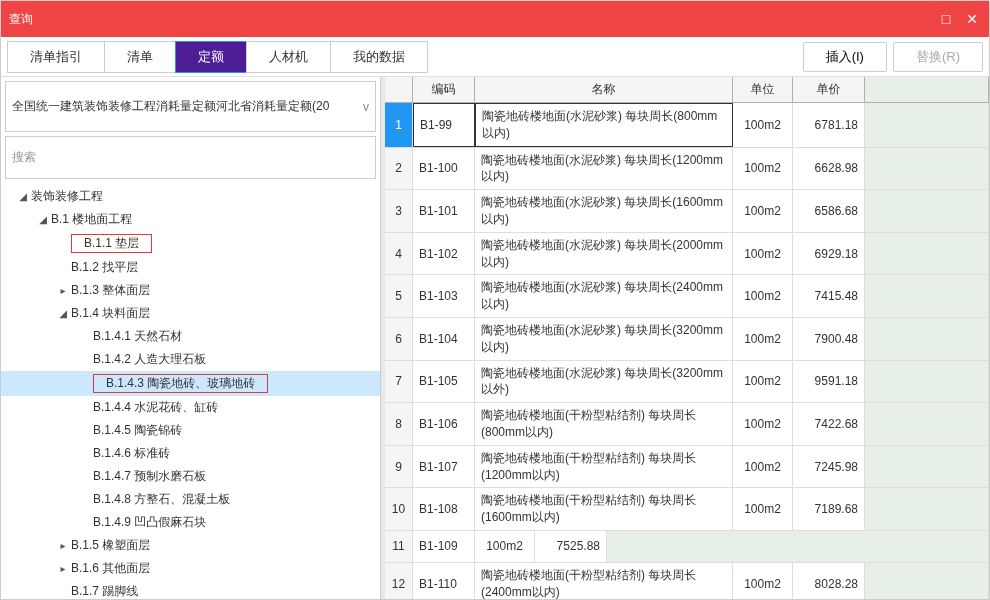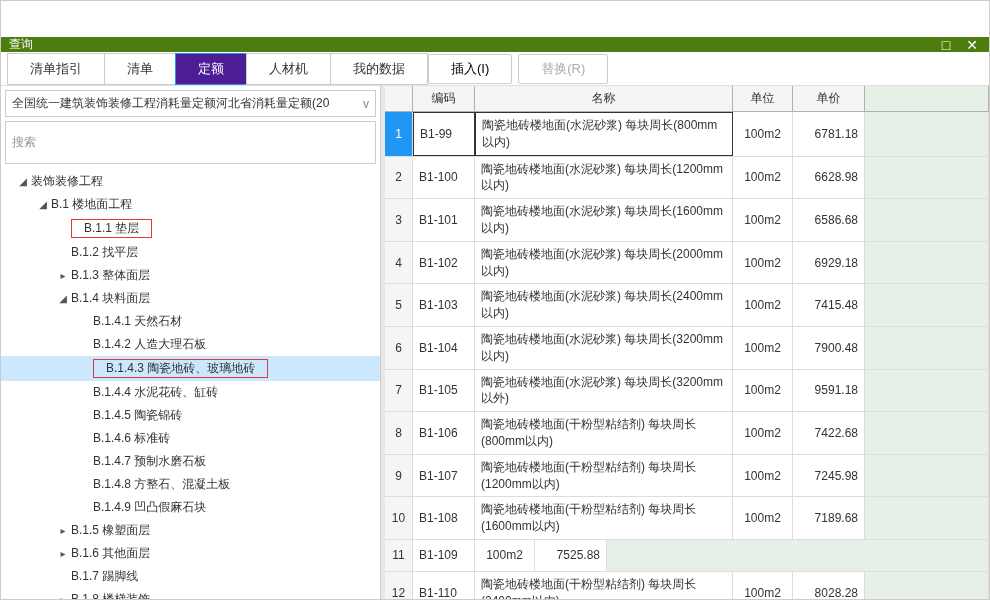--- a/index.html
+++ b/index.html
@@ -1,30 +1,30 @@
 <!DOCTYPE html>
 <html><head>
 <meta charset="utf-8">
 <style>
 * { box-sizing: border-box; margin: 0; padding: 0; }
 body { font-family: "Microsoft YaHei", sans-serif; font-size: 12px; color: #333; background: #fff; width: 990px; height: 600px; overflow: hidden; border: 1px solid #ccc; }
-.titlebar { background: #4d7c0f; color: #fff; height: 15px; display: flex; align-items: center; padding: 0 8px; justify-content: space-between; margin-top: 36px; }
+.titlebar { background: #ef4444; color: #fff; height: 36px; display: flex; align-items: center; padding: 0 8px; justify-content: space-between; }
 .titlebar-btns { display: flex; gap: 8px; }
 .titlebar-btn { width: 18px; height: 18px; display: flex; align-items: center; justify-content: center; cursor: pointer; font-size: 14px; }
-.toolbar { height: 34px; display: flex; align-items: center; padding: 4px 6px; border-bottom: 1px solid #e0e0e0; }
+.toolbar { height: 40px; display: flex; align-items: center; justify-content: space-between; padding: 4px 6px; border-bottom: 1px solid #e0e0e0; }
 .tabs { display: flex; }
 .tab { padding: 6px 22px; border: 1px solid #ccc; border-right: none; background: #fff; cursor: pointer; font-size: 13px; }
 .tab:last-child { border-right: 1px solid #ccc; }
 .tab.active { background: #4c1d95; color: #fff; border-color: #2196F3; }
 .toolbar-btns { display: flex; gap: 6px; }
 .btn { padding: 5px 22px; border: 1px solid #ccc; background: #fff; cursor: pointer; font-size: 13px; border-radius: 2px; }
 .btn:disabled { color: #aaa; cursor: default; }
 .main { display: flex; height: calc(600px - 28px - 36px - 14px); }
 .left { width: 380px; border-right: 1px solid #ccc; display: flex; flex-direction: column; }
-.dropdown { margin: 4px; border: 1px solid #ccc; padding: 4px 6px; display: flex; justify-content: space-between; align-items: center; cursor: pointer; font-size: 12px; }
+.dropdown { margin: 4px; border: 1px solid #ccc; padding: 16px 6px; display: flex; justify-content: space-between; align-items: center; cursor: pointer; font-size: 12px; }
 .search { margin: 0 4px 4px 4px; border: 1px solid #ccc; padding: 12px 6px; color: #999; font-size: 12px; }
 .tree { flex: 1; overflow-y: auto; padding: 2px 0; }
 .tree-node { display: flex; align-items: center; padding: 3px 4px; cursor: pointer; white-space: nowrap; }
 .tree-node.selected { background: #cce8ff; }
 .tree-toggle { width: 12px; display: inline-block; text-align: center; font-size: 10px; color: #555; margin-right: 2px; }
 .tree-label { font-size: 12px; }
 .red-box { border: 1px solid #e53935; padding: 0 12px; display: inline-block; }
 .ind-1 { padding-left: 16px; }
 .ind-2 { padding-left: 36px; }
 .ind-3 { padding-left: 56px; }

